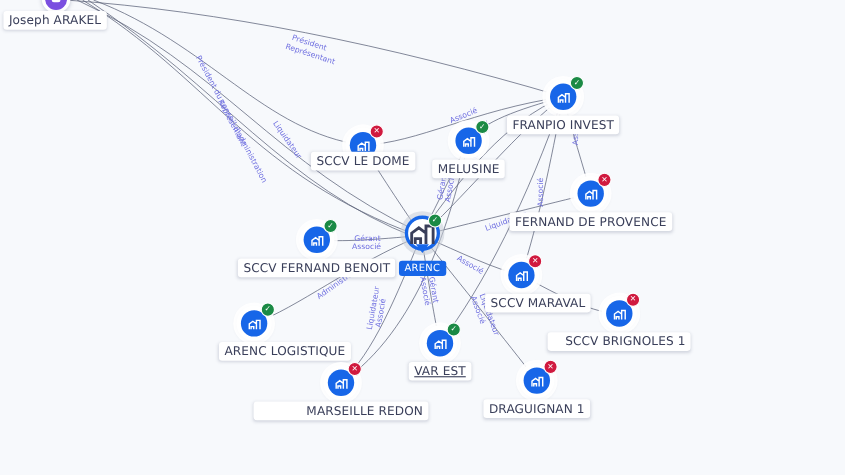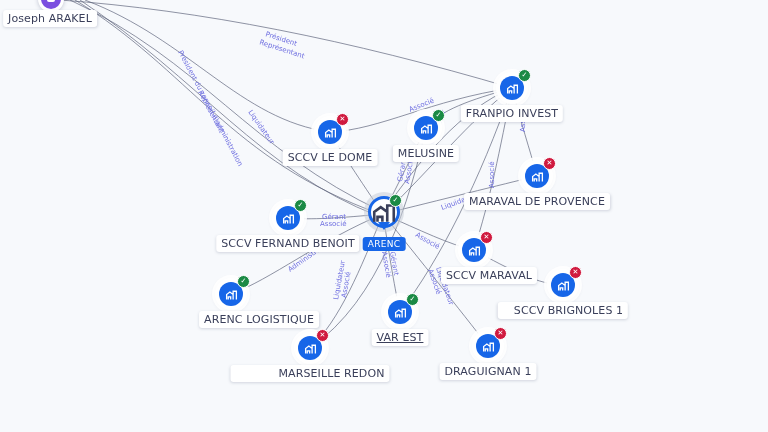--- a/index.html
+++ b/index.html
@@ -109,39 +109,39 @@
     </div>
     <div class="label" style="left: 512px; top: 105px;">FRANPIO INVEST</div>
     <div class="node" style="left: 314px; top: 116px;">
       <div class="disc">
         <svg viewBox="0 0 16 16">
           <path d="M2 14V8l4-3 4 3v6M10 14V4h4v10M4 14v-3h3v3" fill="none" stroke="#ffffff" stroke-width="1.6"></path>
         </svg>
       </div>
       <div class="badge ko">✕</div>
     </div>
-    <div class="label" style="left: 330px; top: 149px;">SCCV LE DOME</div>
+    <div class="label" style="left: 330px; top: 138px;">SCCV LE DOME</div>
     <div class="node" style="left: 410px; top: 112px;">
       <div class="disc">
         <svg viewBox="0 0 16 16">
           <path d="M2 14V8l4-3 4 3v6M10 14V4h4v10M4 14v-3h3v3" fill="none" stroke="#ffffff" stroke-width="1.6"></path>
         </svg>
       </div>
       <div class="badge ok">✓</div>
     </div>
     <div class="label" style="left: 426px; top: 145px;">MELUSINE</div>
     <div class="node" style="left: 521px; top: 160px;">
       <div class="disc">
         <svg viewBox="0 0 16 16">
           <path d="M2 14V8l4-3 4 3v6M10 14V4h4v10M4 14v-3h3v3" fill="none" stroke="#ffffff" stroke-width="1.6"></path>
         </svg>
       </div>
       <div class="badge ko">✕</div>
     </div>
-    <div class="label" style="left: 537px; top: 193px;">MARAVAL DE PROVENCE</div>
+    <div class="label" style="left: 537px; top: 193px;">FERNAND DE PROVENCE</div>
     <div class="node" style="left: 272px; top: 202px;">
       <div class="disc">
         <svg viewBox="0 0 16 16">
           <path d="M2 14V8l4-3 4 3v6M10 14V4h4v10M4 14v-3h3v3" fill="none" stroke="#ffffff" stroke-width="1.6"></path>
         </svg>
       </div>
       <div class="badge ok">✓</div>
     </div>
     <div class="label" style="left: 288px; top: 235px;">SCCV FERNAND BENOIT</div>
     <div class="node" style="left: 458px; top: 234px;">

